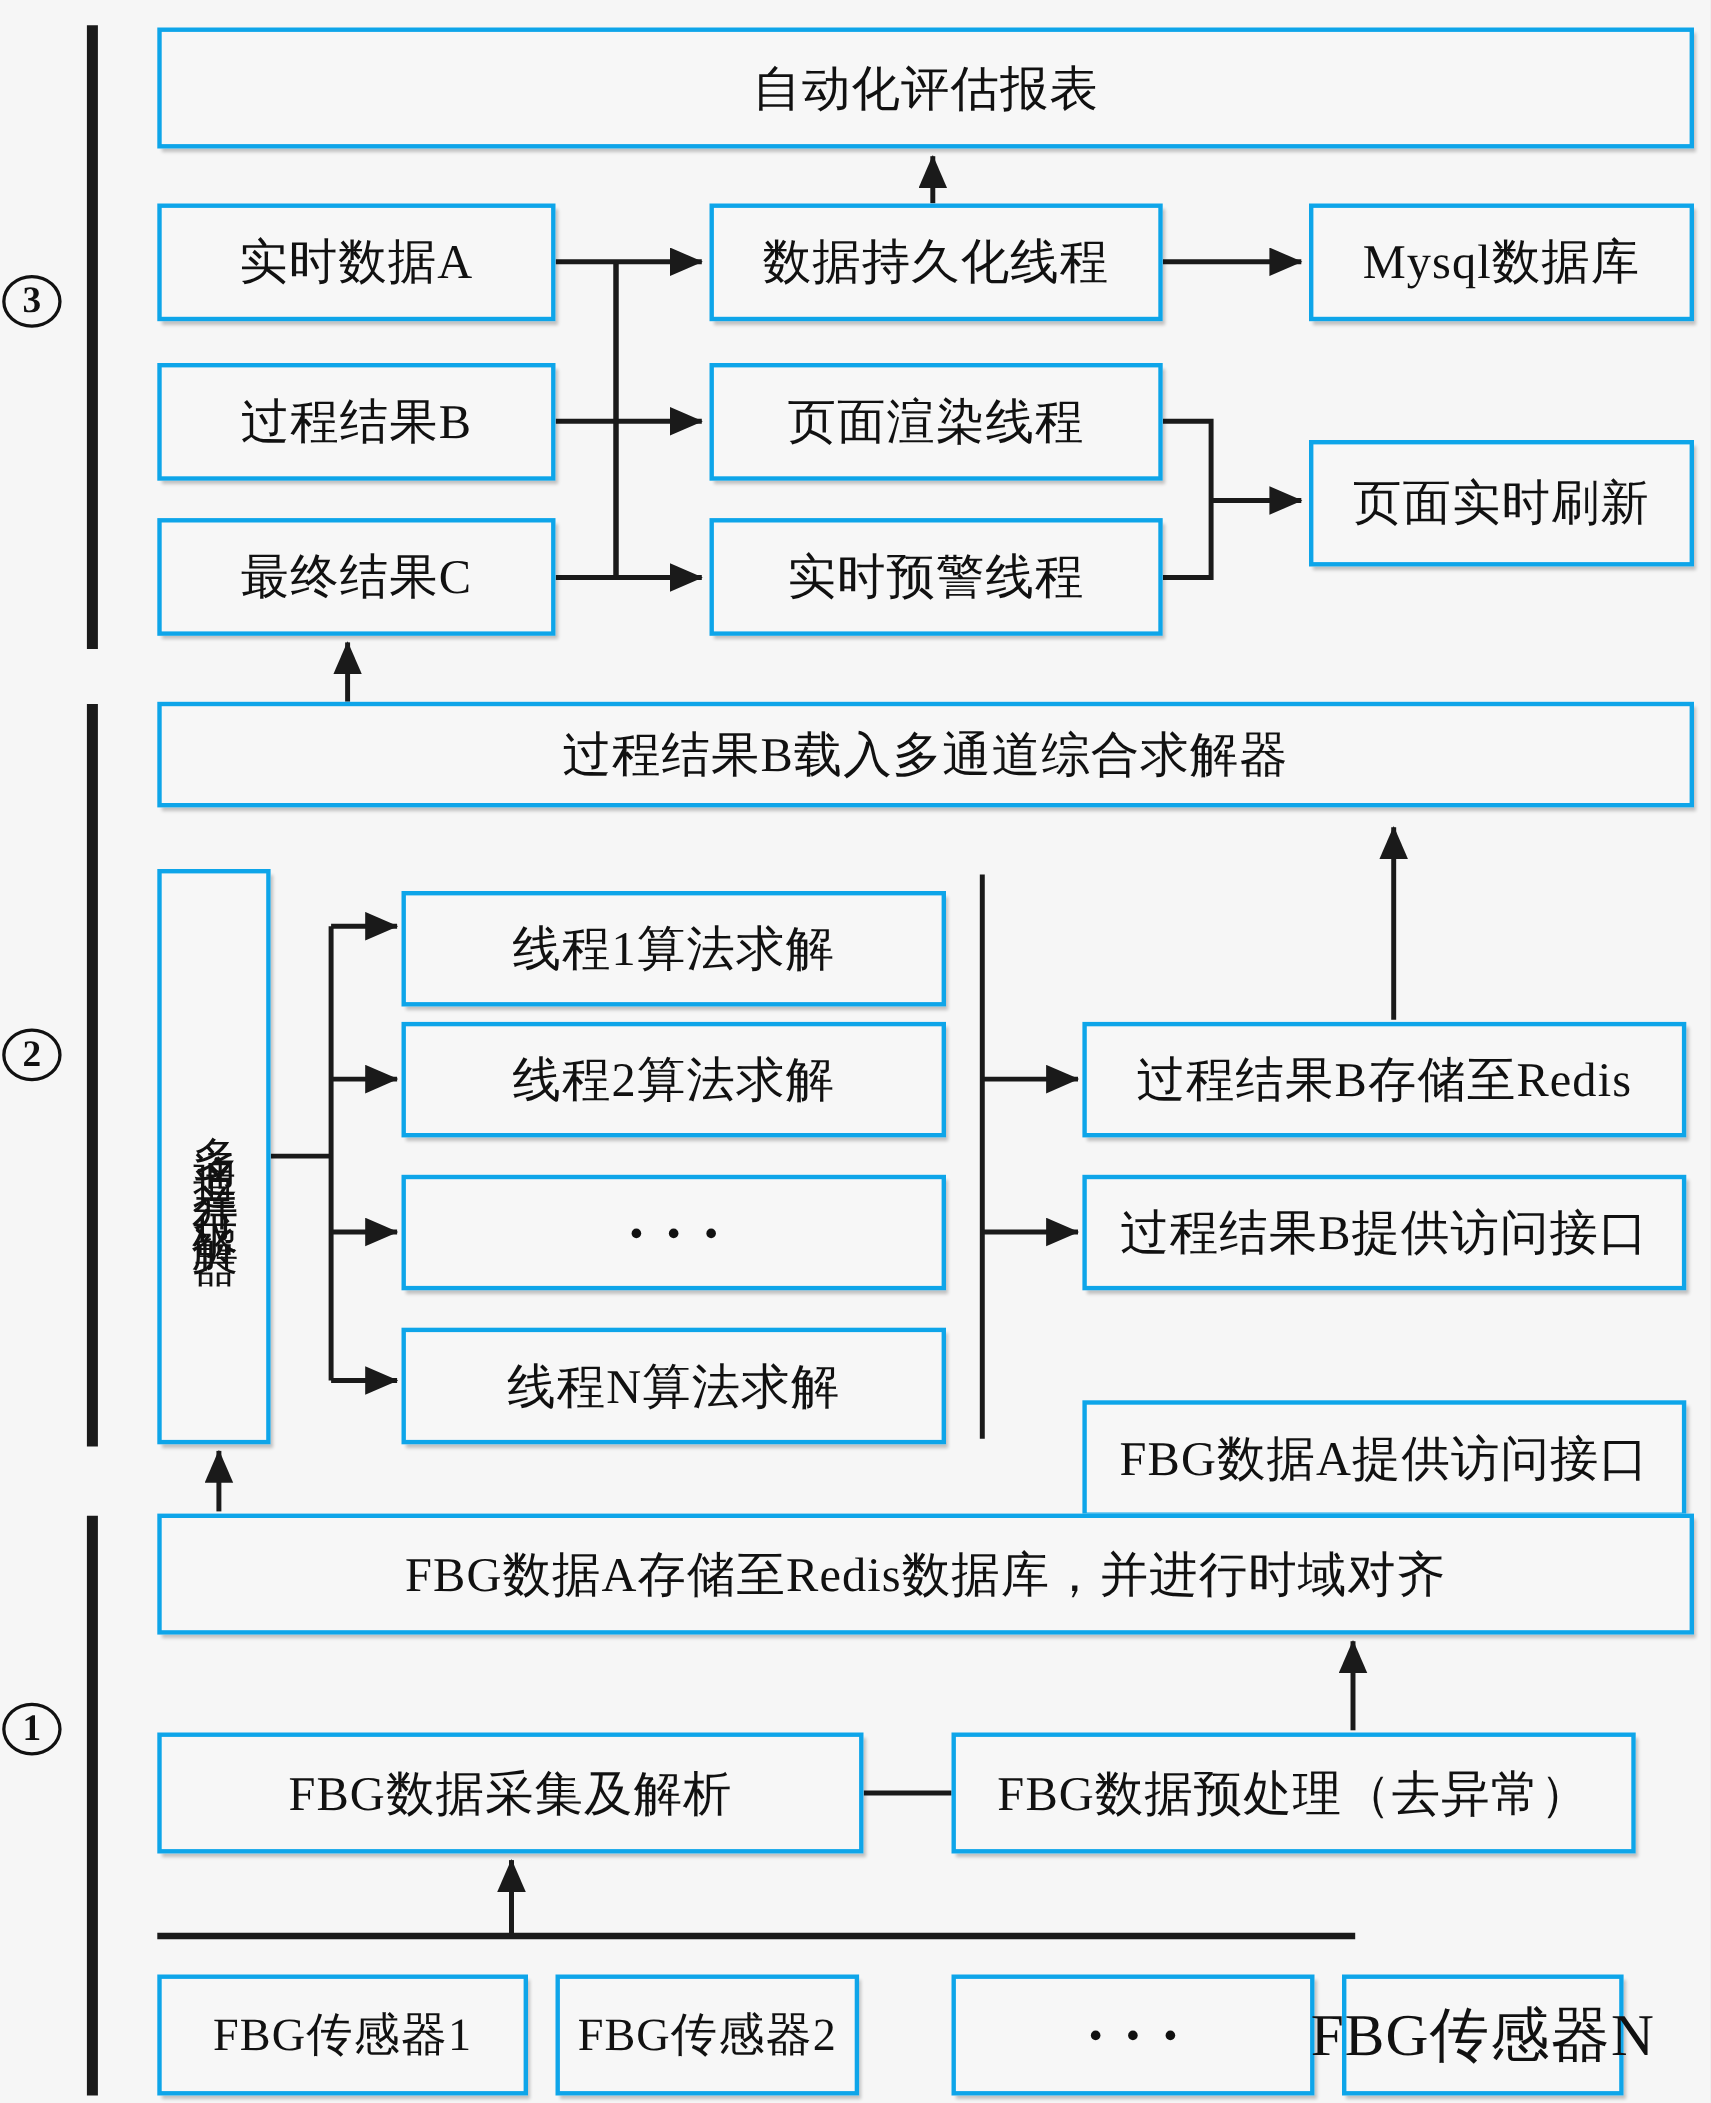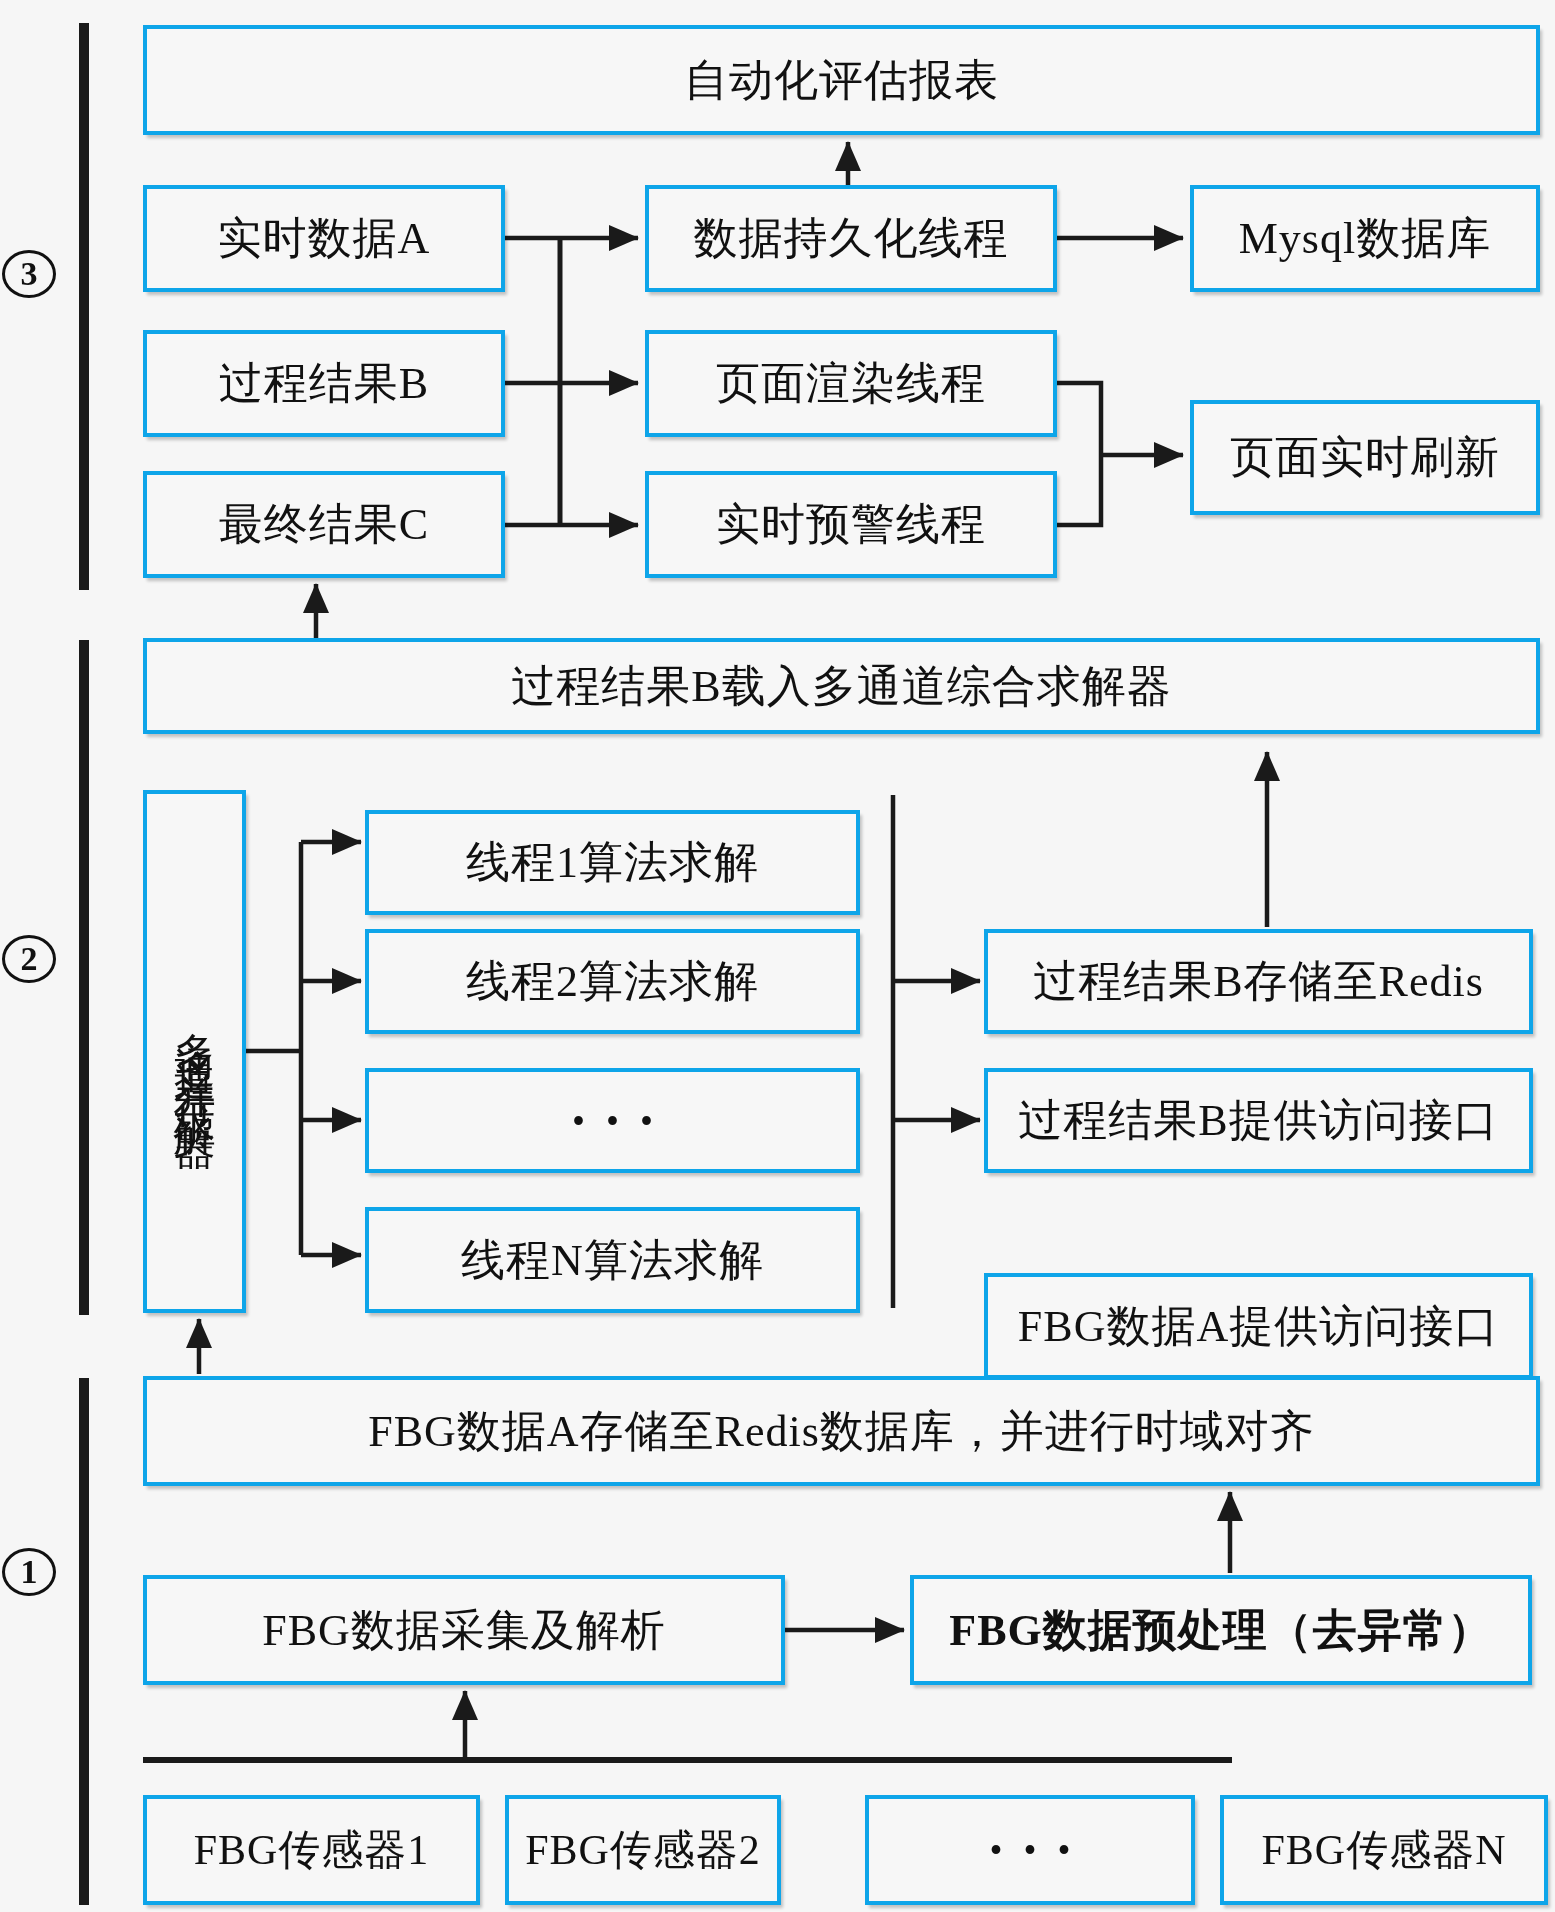--- a/index.html
+++ b/index.html
@@ -126,20 +126,20 @@
   <div class="box dots" style="left:365px;top:1068px;width:495px;height:105px;">···</div>
   <div class="box" style="left:365px;top:1207px;width:495px;height:106px;">线程N算法求解</div>
 
   <div class="box" style="left:984px;top:929px;width:549px;height:105px;">过程结果B存储至Redis</div>
   <div class="box" style="left:984px;top:1068px;width:549px;height:105px;">过程结果B提供访问接口</div>
   <div class="box" style="left:984px;top:1273px;width:549px;height:106px;">FBG数据A提供访问接口</div>
 
   <div class="box bar" style="left:143px;top:1376px;width:1397px;height:110px;">FBG数据A存储至Redis数据库，并进行时域对齐</div>
 
   <div class="box" style="left:143px;top:1575px;width:642px;height:110px;">FBG数据采集及解析</div>
-  <div class="box" style="left:910px;top:1575px;width:622px;height:110px;font-weight:bold;">FBG数据预处理（去异常）</div>
+  <div class="box" style="left:865px;top:1575px;width:622px;height:110px;">FBG数据预处理（去异常）</div>
 
   <div class="box" style="left:143px;top:1795px;width:337px;height:110px;font-size:42px;">FBG传感器1</div>
   <div class="box" style="left:505px;top:1795px;width:276px;height:110px;font-size:42px;">FBG传感器2</div>
   <div class="box dots" style="left:865px;top:1795px;width:330px;height:110px;">···</div>
-  <div class="box" style="left:1220px;top:1795px;width:328px;height:110px;font-size:42px;">FBG传感器N</div>
+  <div class="box" style="left:1220px;top:1795px;width:256px;height:110px;font-size:54px;">FBG传感器N</div>
 
 </div>
 
 </body></html>

